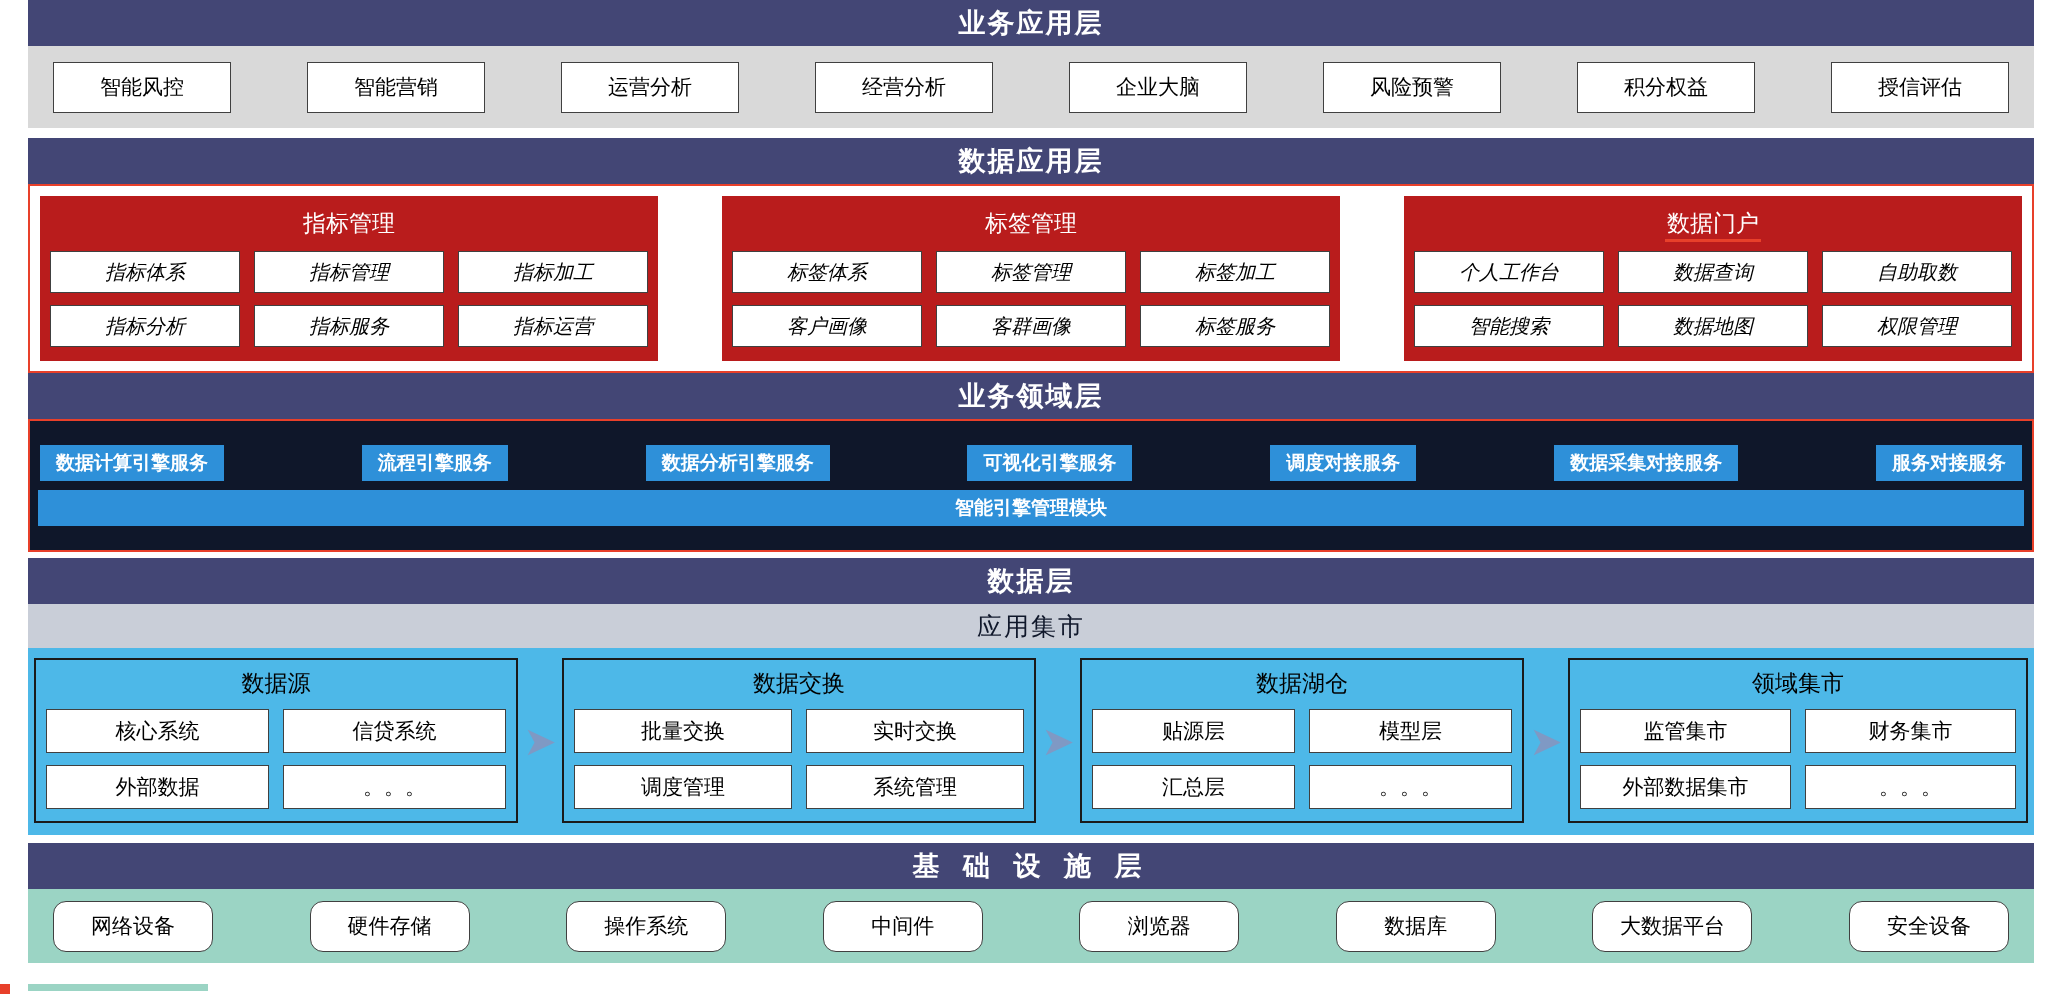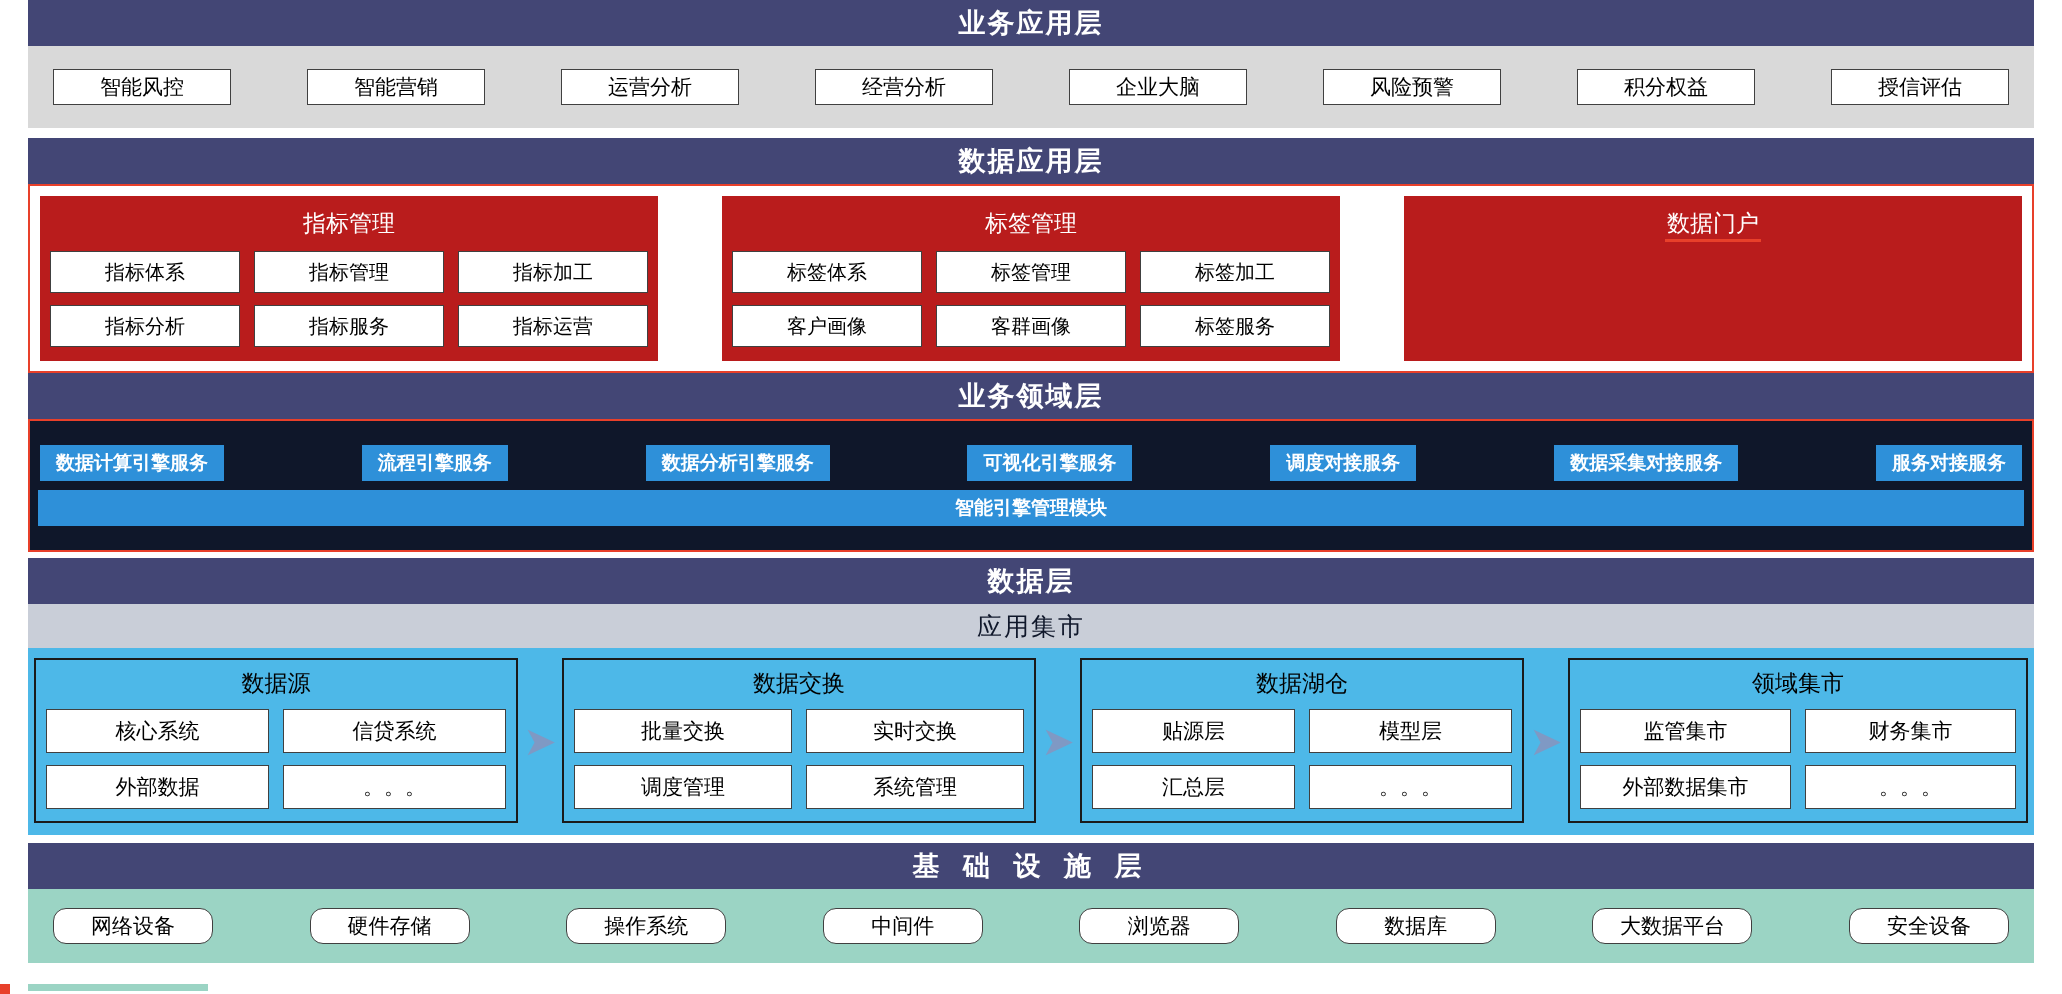--- a/index.html
+++ b/index.html
@@ -36,21 +36,21 @@
     background: #d9d9d9;
     height: 82px;
     display: flex;
     align-items: center;
     justify-content: space-between;
     padding: 0 25px;
   }
   .chip {
     background: #ffffff;
     border: 1px solid #404040;
-    height: 36px;
+    height: 51px;
     display: flex;
     align-items: center;
     justify-content: center;
     font-size: 21px;
     color: #000000;
     padding: 0 18px;
     white-space: nowrap;
   }
   .biz-app-body .chip { min-width: 178px; }
 
@@ -89,20 +89,21 @@
     transform: translateX(-50%);
     bottom: -3px;
     width: 96px;
     height: 3px;
     background: #e8402a;
   }
   .grid3 {
     display: grid;
     grid-template-columns: repeat(3, 1fr);
     gap: 12px 14px;
+    font-style: italic;
   }
   .grid3 .chip { min-width: 0; font-size: 20px; height: 42px; }
 
   
   .domain-red-box {
     margin: 0 28px;
     border: 2px solid #e8402a;
     background: #0f172a;
     padding: 24px 8px;
   }
@@ -265,20 +266,28 @@
           <div class="chip">标签管理</div>
           <div class="chip">标签加工</div>
           <div class="chip">客户画像</div>
           <div class="chip">客群画像</div>
           <div class="chip">标签服务</div>
         </div>
       </div>
 
       <div class="gray-group g3">
         <div class="group-title underline-wavy">数据门户</div>
+        <div class="grid3">
+          <div class="chip">个人工作台</div>
+          <div class="chip">数据查询</div>
+          <div class="chip">自助取数</div>
+          <div class="chip">智能搜索</div>
+          <div class="chip">数据地图</div>
+          <div class="chip">权限管理</div>
+        </div>
       </div>
 
     </div>
   </div>
 
   <div class="band-title">业务领域层</div>
   <div class="domain-red-box">
     <div class="blue-row">
       <div class="blue-pill">数据计算引擎服务</div>
       <div class="blue-pill">流程引擎服务</div>

